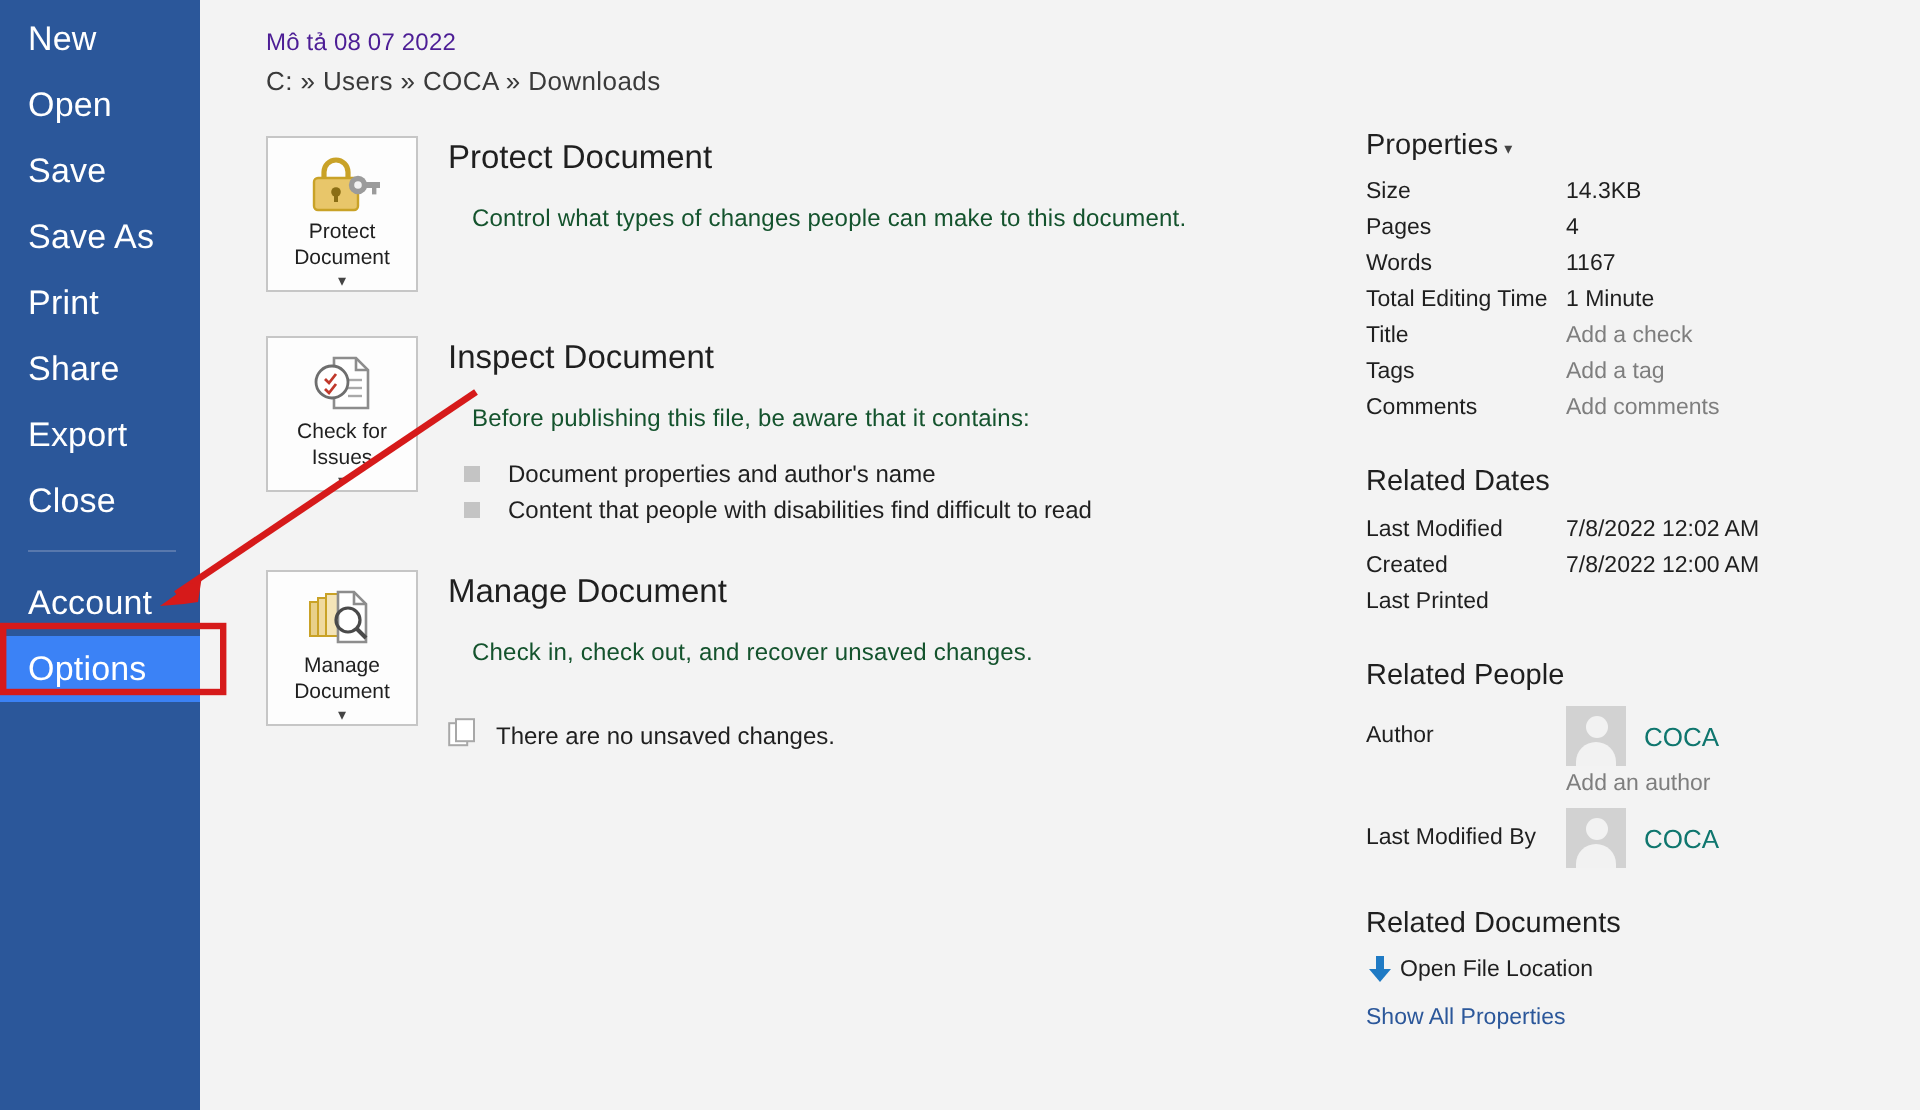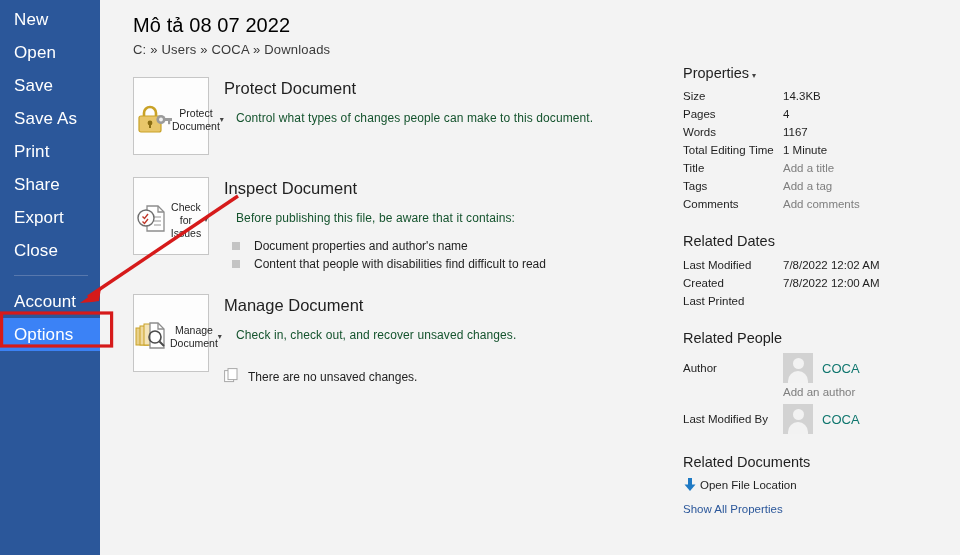--- a/index.html
+++ b/index.html
@@ -47,22 +47,22 @@
 
   
   .content {
     flex: 1;
     position: relative;
     background: #f3f3f3;
     padding-left: 33px;
     padding-top: 10px;
   }
   .doc-title {
-    font-size: 20px;
-    color: #000000;
+    font-size: 12px;
+    color: #4c1d95;
     font-weight: 400;
     letter-spacing: .1px;
     margin: 0;
     padding-top: 4px;
   }
   .breadcrumb {
     font-size: 13px;
     color: #3a3a3a;
     margin-top: 5px;
     letter-spacing: .2px;
@@ -78,21 +78,21 @@
   .sec-inspect { margin-top: 22px; }
   .sec-manage  { margin-top: 23px; }
 
   .big-btn {
     width: 76px;
     height: 78px;
     border: 1px solid #c6c6c6;
     background: #fdfdfd;
     flex: 0 0 76px;
     display: flex;
-    flex-direction: row;
+    flex-direction: column;
     align-items: center;
     justify-content: flex-start;
     padding-top: 6px;
     cursor: pointer;
   }
   .big-btn .glyph {
     height: 34px;
     display: flex;
     align-items: center;
     justify-content: center;
@@ -366,21 +366,21 @@
       <div class="prop-row">
         <span class="prop-key">Words</span>
         <span class="prop-val">1167</span>
       </div>
       <div class="prop-row">
         <span class="prop-key">Total Editing Time</span>
         <span class="prop-val">1 Minute</span>
       </div>
       <div class="prop-row">
         <span class="prop-key">Title</span>
-        <span class="prop-val ph">Add a title</span>
+        <span class="prop-val ph">Add a check</span>
       </div>
       <div class="prop-row">
         <span class="prop-key">Tags</span>
         <span class="prop-val ph">Add a tag</span>
       </div>
       <div class="prop-row">
         <span class="prop-key">Comments</span>
         <span class="prop-val ph">Add comments</span>
       </div>
 

